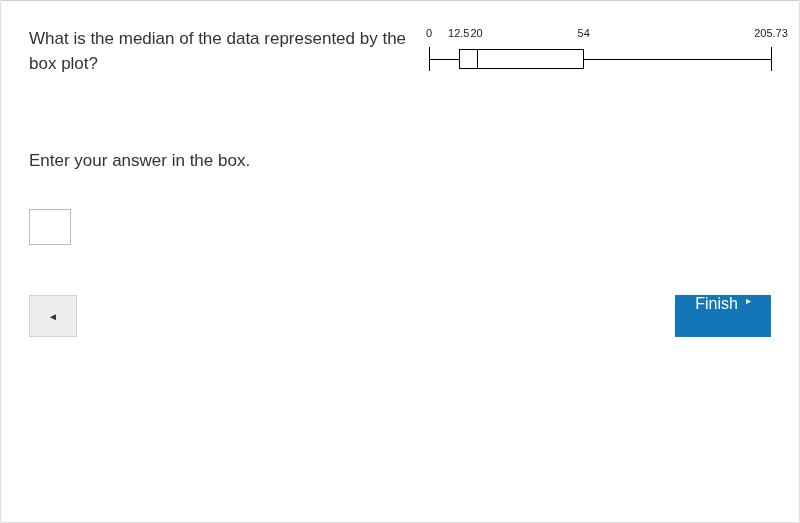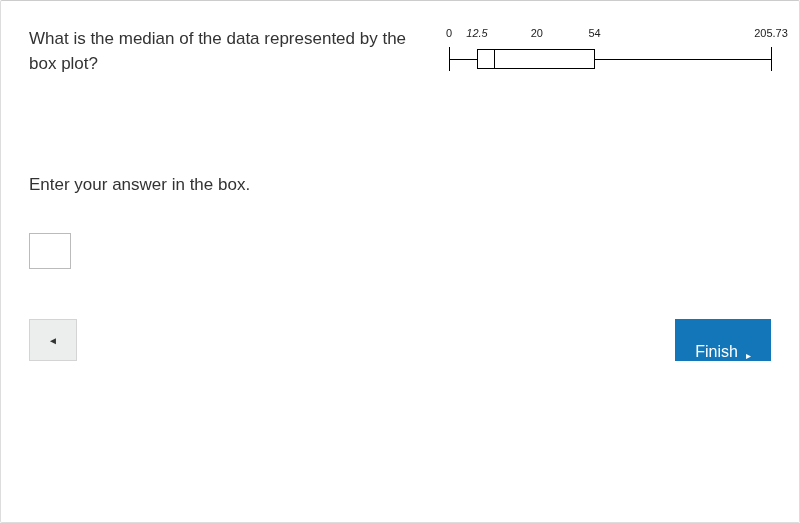--- a/index.html
+++ b/index.html
@@ -17,21 +17,21 @@
     height: 523px;
     border: 1px solid #ddd;
     border-top: 1px solid #ccc;
     border-radius: 2px;
     padding: 26px 28px;
     position: relative;
   }
   .top-row {
     display: flex;
     align-items: flex-start;
-    gap: 40px;
+    gap: 20px;
     justify-content: center;
   }
   .question {
     flex: 0 0 380px;
     font-size: 17px;
     line-height: 1.45;
     color: #333;
   }
   .plot-wrap {
     flex: 1;
@@ -81,21 +81,21 @@
   }
   .median {
     position: absolute;
     width: 1px;
     top: 4px;
     bottom: 4px;
     background: #000;
   }
 
   .instruction {
-    margin-top: 88px;
+    margin-top: 64px;
     font-size: 17px;
     color: #333;
   }
   .answer-input {
     margin-top: 38px;
     width: 42px;
     height: 36px;
     border: 1px solid #bbb;
     font-size: 15px;
     text-align: center;
@@ -119,41 +119,41 @@
     color: #333;
   }
   .finish-btn {
     height: 42px;
     padding: 0 20px;
     background: #1276b9;
     color: #fff;
     border: none;
     font-size: 16px;
     display: flex;
-    align-items: flex-end;
+    align-items: flex-start;
     gap: 8px;
     cursor: pointer;
   }
   .finish-btn .tri {
     font-size: 10px;
   }
 </style>
 </head>
 <body>
 
 <div class="page">
 
   <div class="top-row">
     <div class="question">What is the median of the data represented by the box plot?</div>
 
     <div class="plot-wrap">
       <div class="plot-labels">
         <span style="left: 0%;">0</span>
-        <span style="left: 8.69565%; font-style: italic;">12.5</span>
-        <span style="left: 13.913%; margin-left: 43px;">20</span>
+        <span style="left: 8.69565%;">12.5</span>
+        <span style="left: 13.913%;">20</span>
         <span style="left: 45.2174%;">54</span>
         <span style="left: 100%;">205.73</span>
       </div>
       <div class="boxplot">
         <div class="cap" style="left: 0%;"></div>
         <div class="cap" style="left: 100%;"></div>
         <div class="whisker-line" style="left: 0%; width: 8.69565%;"></div>
         <div class="whisker-line" style="left: 45.2174%; width: 54.7826%;"></div>
         <div class="box" style="left: 8.69565%; width: 36.5217%;"></div>
         <div class="median" style="left: 13.913%;"></div>

